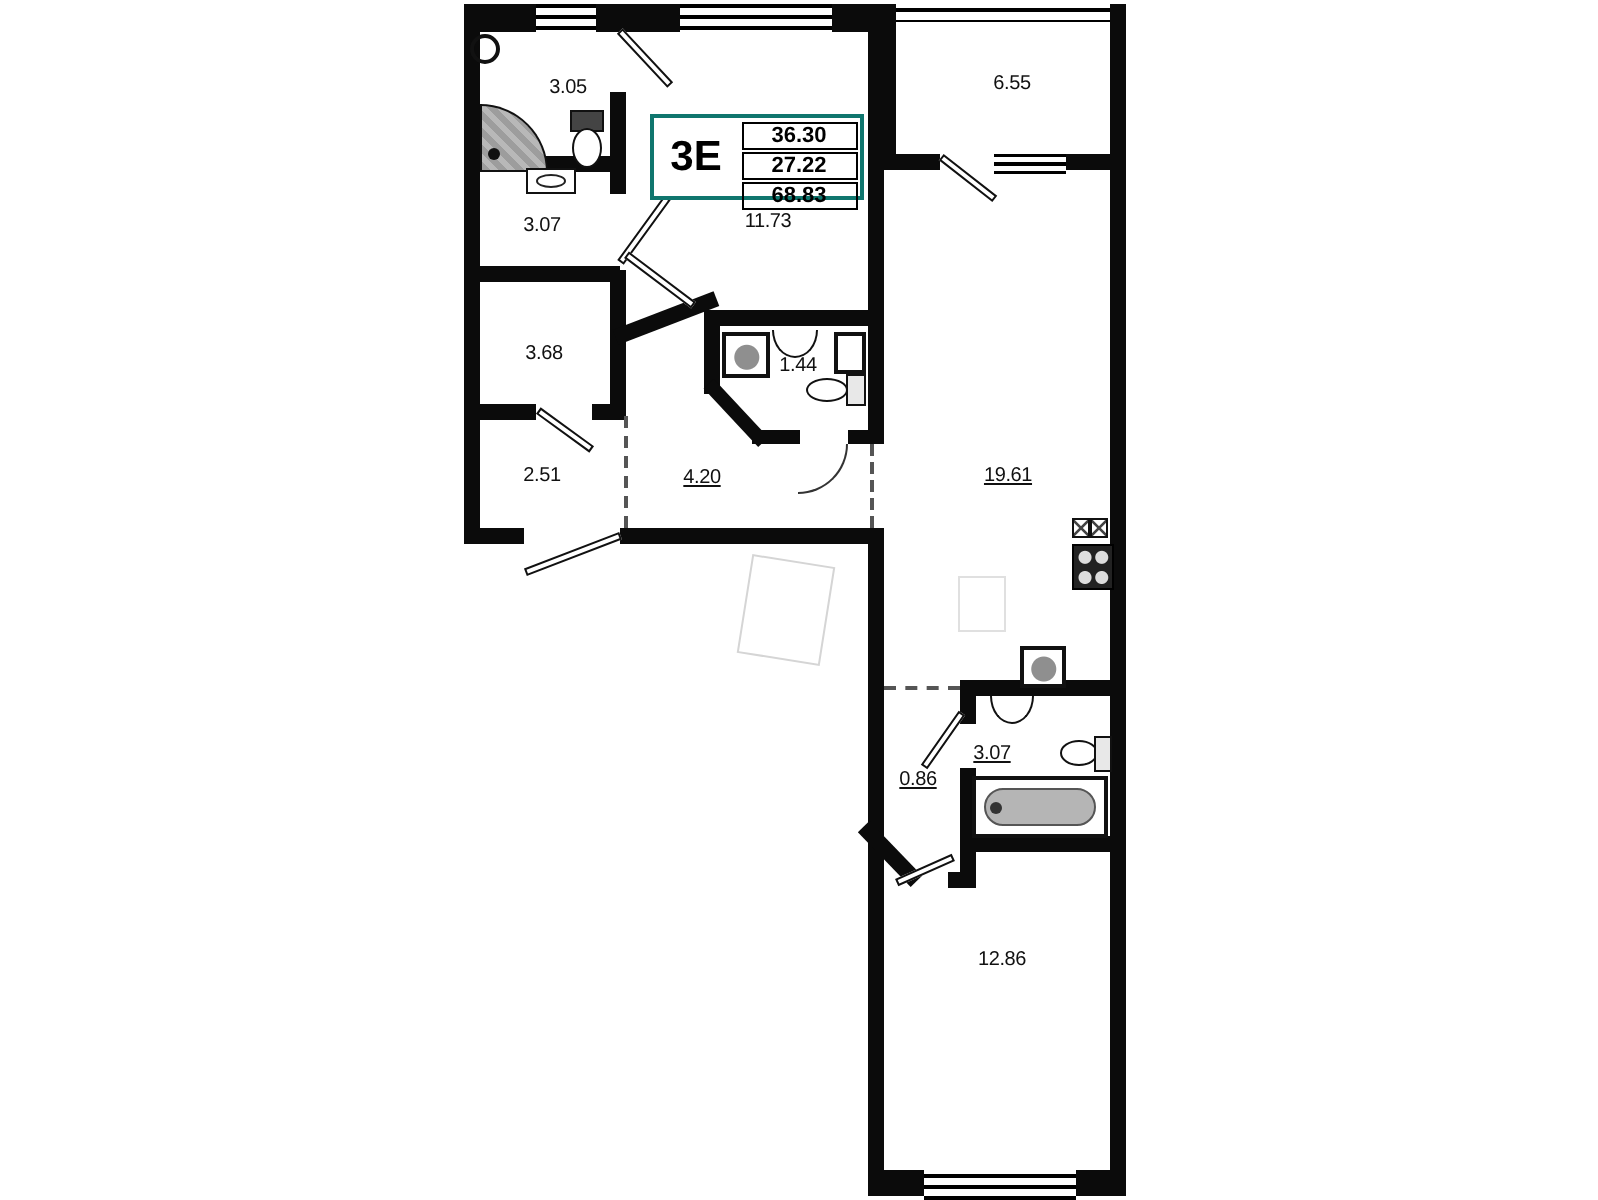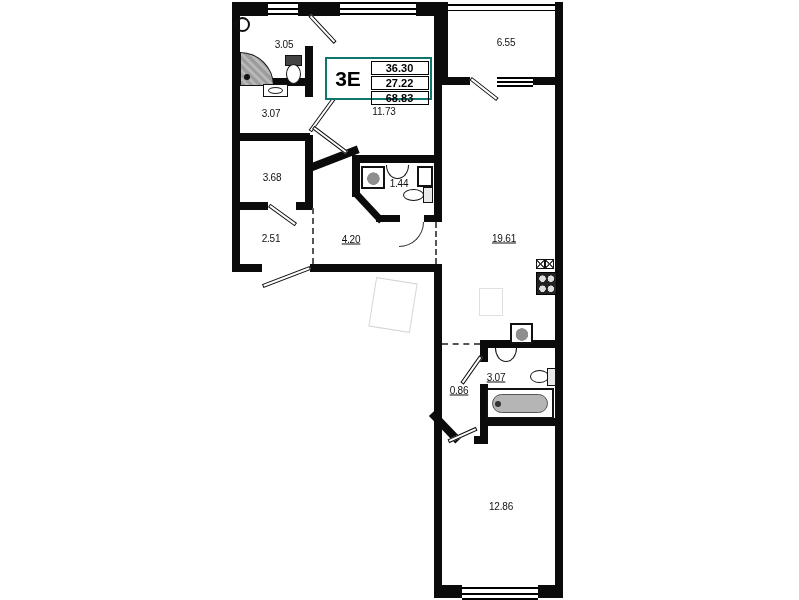--- a/index.html
+++ b/index.html
@@ -165,15 +165,15 @@
   <div class="lbl" style="left:271px;top:113px">3.07</div>
   <div class="lbl" style="left:272px;top:177px">3.68</div>
   <div class="lbl" style="left:271px;top:238px">2.51</div>
   <div class="lbl u" style="left:351px;top:239px">4.20</div>
   <div class="lbl" style="left:384px;top:111px">11.73</div>
   <div class="lbl" style="left:399px;top:183px">1.44</div>
   <div class="lbl" style="left:506px;top:42px">6.55</div>
   <div class="lbl u" style="left:504px;top:238px">19.61</div>
   <div class="lbl u" style="left:496px;top:377px">3.07</div>
   <div class="lbl u" style="left:459px;top:390px">0.86</div>
-  <div class="lbl" style="left:501px;top:506px">12.86</div>
+  <div class="lbl" style="left:501px;top:480px">12.86</div>
 
 </div>
 
 </body></html>

